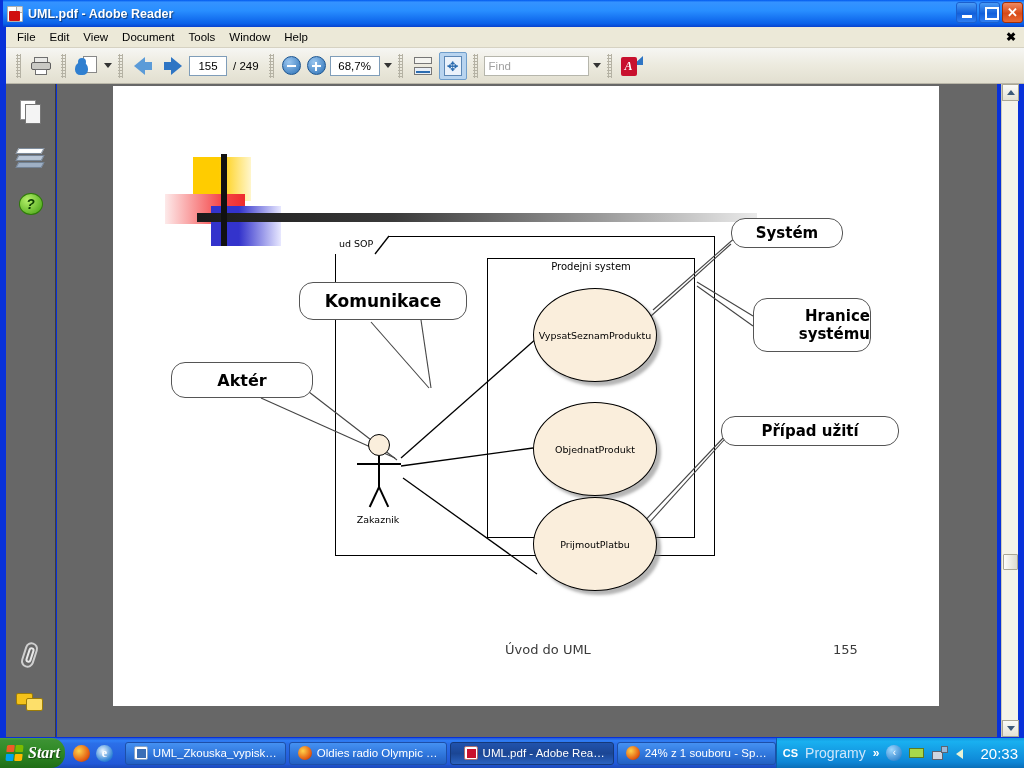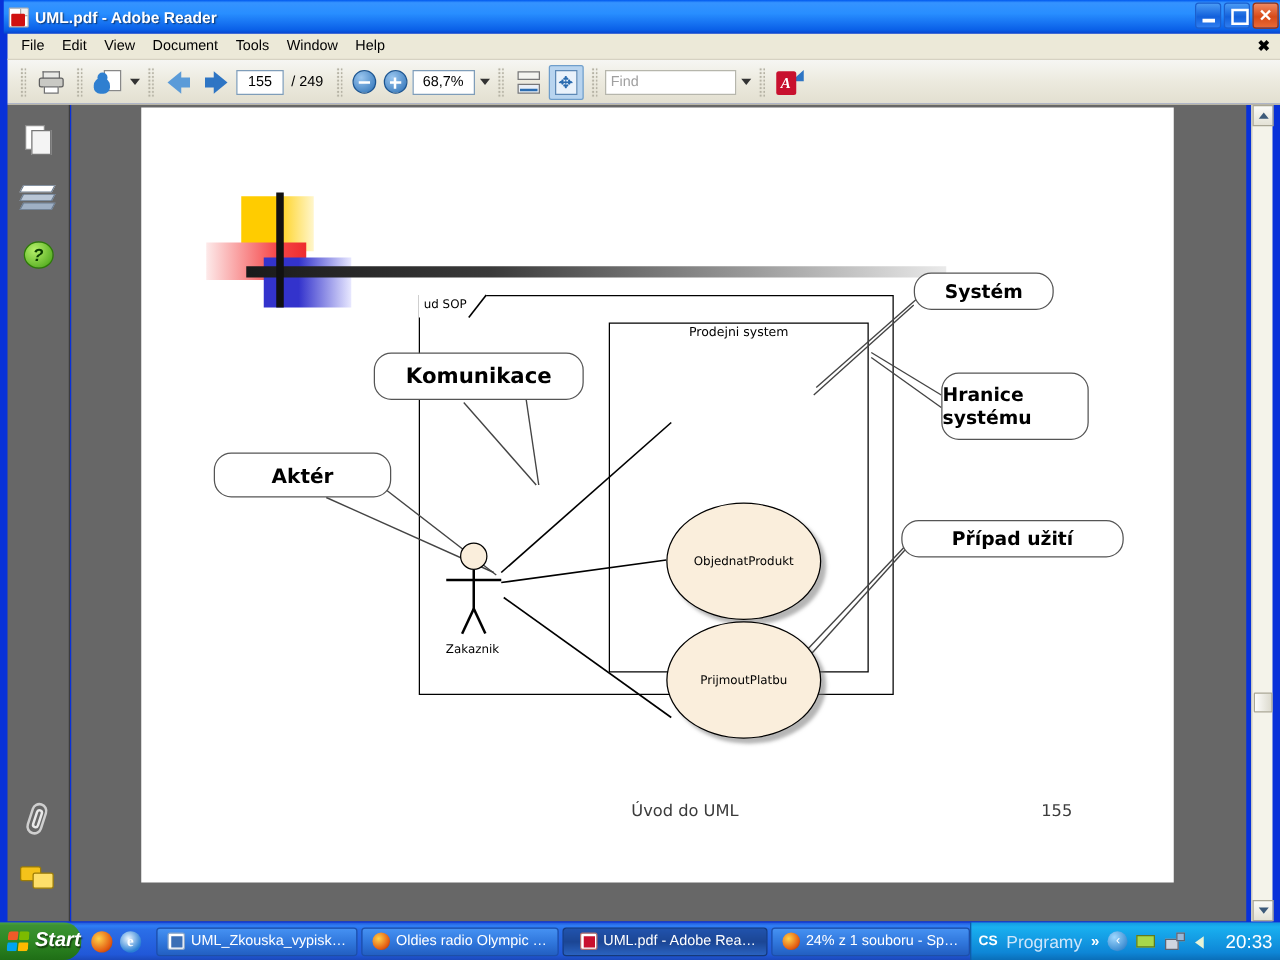--- a/index.html
+++ b/index.html
@@ -272,21 +272,21 @@
   .actor .leg { position: absolute; top: 53px; width: 1.6px; height: 22px; background: #000; }
   .actor .leg.l { left: 23px; transform-origin: top center; transform: rotate(25deg); }
   .actor .leg.r { left: 23px; transform-origin: top center; transform: rotate(-25deg); }
   .actor-label {
     position: absolute; left: 228px; top: 428px; width: 74px; text-align: center;
     font-size: 9.5px; color: #000; font-family: "DejaVu Sans", sans-serif;
   }
 
   .callout {
     position: absolute; background: #fff; border: 1.2px solid #555; border-radius: 14px;
-    display: flex; align-items: center; justify-content: center; text-align: left;
+    display: flex; align-items: center; justify-content: center; text-align: right;
     font-weight: bold; color: #000; font-family: "DejaVu Sans", sans-serif; z-index: 5;
   }
   .callout.komunikace { left: 186px; top: 196px; width: 168px; height: 38px; font-size: 17px; }
   .callout.akter     { left: 58px;  top: 276px; width: 142px; height: 36px; font-size: 16px; }
   .callout.system    { left: 618px; top: 132px; width: 112px; height: 30px; font-size: 15px; }
   .callout.hranice   { left: 640px; top: 212px; width: 118px; height: 54px; font-size: 15px; line-height: 1.2; }
   .callout.pripad    { left: 608px; top: 330px; width: 178px; height: 30px; font-size: 15px; }
 
   .foot-left {
     position: absolute; left: 392px; top: 556px; font-size: 13px; color: #3b3b3b;
@@ -335,21 +335,21 @@
   }
   .start-flag i, .start-flag b, .start-flag s, .start-flag u {
     position: absolute; width: 8px; height: 7px; border-radius: 1px;
   }
   .start-flag i { left:0; top:0; background:#f05a28; }
   .start-flag b { right:0; top:0; background:#7cbb00; }
   .start-flag s { left:0; bottom:0; background:#00a4ef; }
   .start-flag u { right:0; bottom:0; background:#ffb900; }
   .start-text {
     color:#fff; font-size:16px; font-weight:bold; font-style:italic;
-    font-family:Liberation Sans, sans-serif; text-shadow:1px 1px 1px rgba(0,0,0,.5);
+    font-family:Liberation Serif, serif; text-shadow:1px 1px 1px rgba(0,0,0,.5);
   }
   .quick-launch { display:flex; align-items:center; gap:6px; padding:0 8px; height:30px; }
   .ql-ico { width:17px; height:17px; border-radius:50%; position:relative; }
   .ql-ico.firefox { background: radial-gradient(circle at 35% 35%, #ffd24a, #e35b12 65%, #7c2b05); }
   .ql-ico.ie {
     background: radial-gradient(circle at 40% 35%, #eaf6ff, #2a7fd4 70%);
     color:#fff; font-weight:bold; font-size:12px; text-align:center; line-height:17px;
     font-family:"Liberation Serif",serif;
   }
   .tasks { display:flex; align-items:center; gap:3px; padding-left:4px; flex:1; }
@@ -546,20 +546,23 @@
             <path d="M624 150 L540 224" stroke="#444" stroke-width="1.1" fill="none"></path>
             <path d="M618 158 L538 230" stroke="#444" stroke-width="1.1" fill="none"></path>
 
             <path d="M640 230 L584 196" stroke="#444" stroke-width="1.1" fill="none"></path>
             <path d="M640 240 L584 200" stroke="#444" stroke-width="1.1" fill="none"></path>
 
             <path d="M612 350 L506 462" stroke="#444" stroke-width="1.1" fill="none"></path>
             <path d="M620 344 L510 466" stroke="#444" stroke-width="1.1" fill="none"></path>
           </svg>
 
+          <div class="uc u1">
+            <span>VypsatSeznamProduktu</span>
+          </div>
           <div class="uc u2">
             <span>ObjednatProdukt</span>
           </div>
           <div class="uc u3">
             <span>PrijmoutPlatbu</span>
           </div>
 
           <div class="actor">
             <div class="head"></div>
             <div class="arms"></div>

